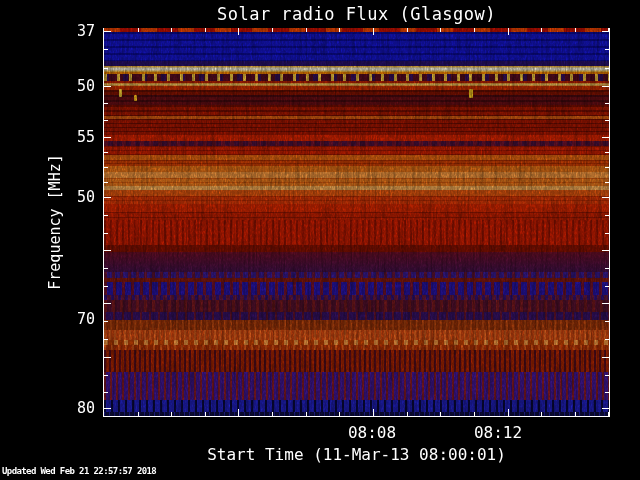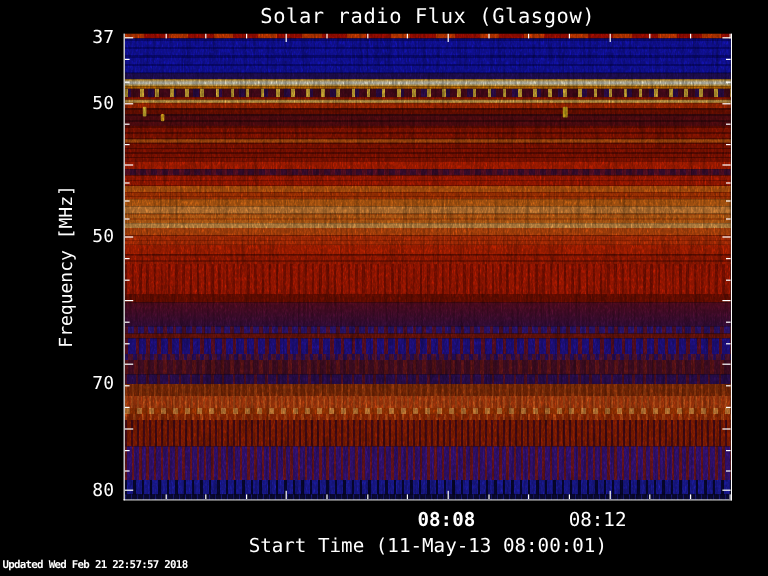--- a/index.html
+++ b/index.html
@@ -173,25 +173,26 @@
       <div class="tick" style="top: 311px; height: 1px; width: 4px; right: 0px;"></div>
       <div class="tick" style="top: 347px; height: 1px; width: 4px; left: 0px;"></div>
       <div class="tick" style="top: 347px; height: 1px; width: 4px; right: 0px;"></div>
       <div class="tick" style="top: 364px; height: 1px; width: 4px; left: 0px;"></div>
       <div class="tick" style="top: 364px; height: 1px; width: 4px; right: 0px;"></div>
     </div>
 
   <div id="yticklabels">
       <div class="ylab" style="top: -6px;">37</div>
       <div class="ylab" style="top: 49px;">50</div>
+      <div class="ylab" style="top: 100px;">55</div>
       <div class="ylab" style="top: 160px;">50</div>
       <div class="ylab" style="top: 282px;">70</div>
       <div class="ylab" style="top: 371px;">80</div>
     </div>
   <div id="xticklabels">
-      <div class="xlab" style="left: 224px; font-weight: bold;">08:08</div>
+      <div class="xlab" style="left: 224px;">08:08</div>
       <div class="xlab" style="left: 350px;">08:12</div>
     </div>
 
-  <div id="xlabel">Start Time (11-May-13 08:00:01)</div>
+  <div id="xlabel">Start Time (11-Mar-13 08:00:01)</div>
   <div id="footer">Updated Wed Feb 21 22:57:57 2018</div>
 
 </div>
 
 </body></html>

